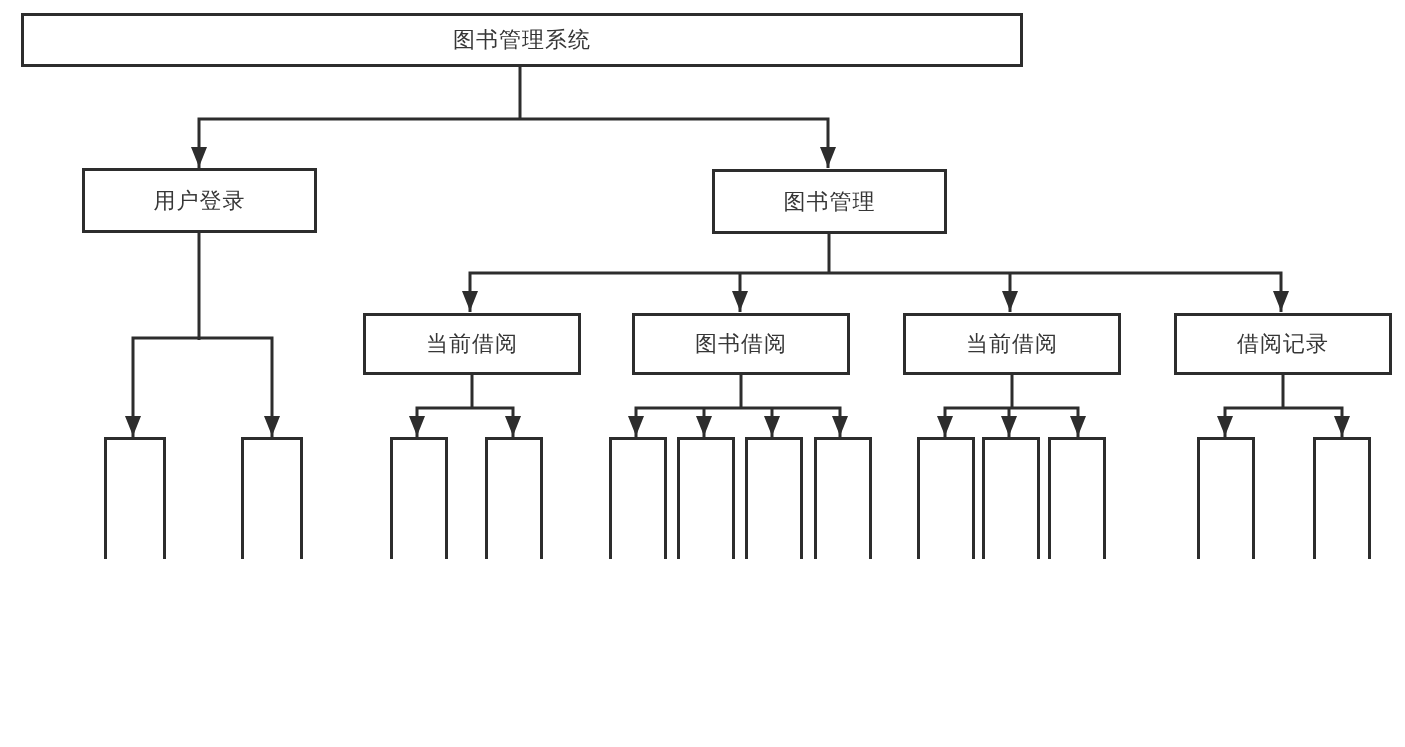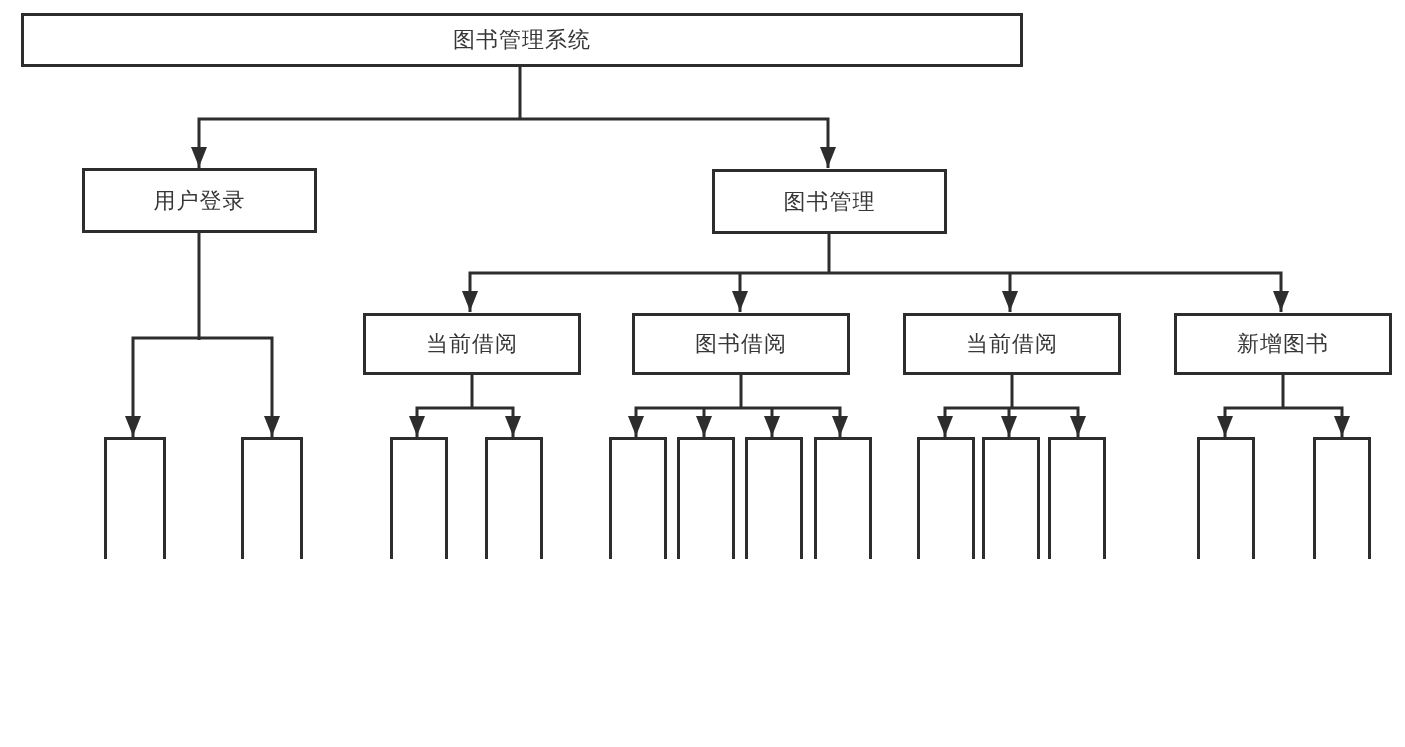--- a/index.html
+++ b/index.html
@@ -97,21 +97,21 @@
   <div class="box hlabel" style="left:363px;top:313px;width:218px;height:62px">
     <span>当前借阅</span>
   </div>
   <div class="box hlabel" style="left:632px;top:313px;width:218px;height:62px">
     <span>图书借阅</span>
   </div>
   <div class="box hlabel" style="left:903px;top:313px;width:218px;height:62px">
     <span>当前借阅</span>
   </div>
   <div class="box hlabel" style="left:1174px;top:313px;width:218px;height:62px">
-    <span>新增图书</span>
+    <span>借阅记录</span>
   </div>
 
   <div class="box vlabel" style="left:104px;top:437px;width:62px;height:300px">
     <span>用户登录</span>
   </div>
   <div class="box vlabel" style="left:241px;top:437px;width:62px;height:300px">
     <span>注销登录</span>
   </div>
 
   <div class="box vlabel" style="left:390px;top:437px;width:58px;height:300px">

